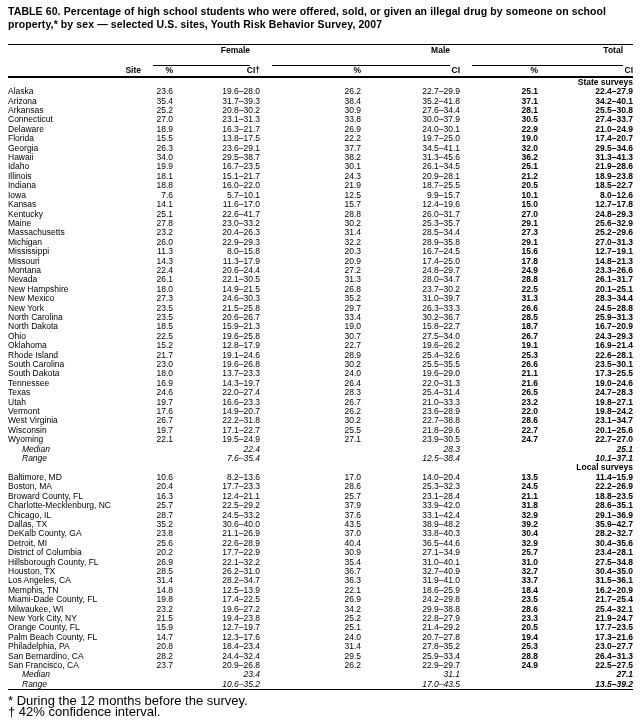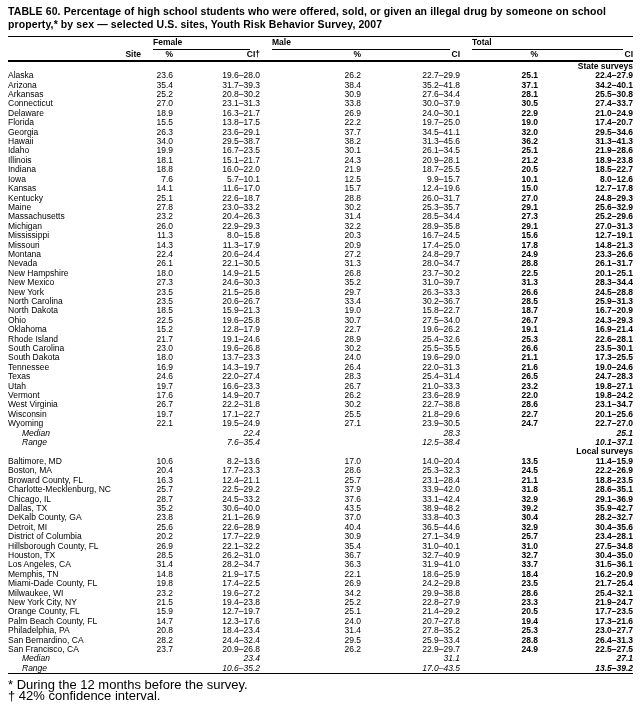--- a/index.html
+++ b/index.html
@@ -6,32 +6,32 @@
   body {
     width: 641px; height: 721px; overflow: hidden;
     font-family: "Liberation Sans", "DejaVu Sans", sans-serif;
     color: #000;
     -webkit-font-smoothing: antialiased;
   }
   .page { padding: 5px 8px 0 8px; }
   .title {
     font-size: 10.5px; font-weight: bold; line-height: 13px;
     letter-spacing: 0.1px;
-    border-bottom: 1px solid #000; padding-bottom: 5px; margin-bottom: 1px;
+    border-bottom: 1px solid #000; padding-bottom: 13px; margin-bottom: 1px;
   }
   table.t60 { border-collapse: collapse; table-layout: fixed; width: 625px; border-bottom: 1.5px solid #000; }
   table.t60 th, table.t60 td {
     padding: 0; margin: 0; font-size: 8.5px; line-height: 9.4px;
     white-space: nowrap; overflow: visible; vertical-align: bottom;
   }
   thead th { font-weight: bold; }
   .group-th { padding-top: 2px; }
   .group-rule {
-    border-bottom: 1px solid #000; text-align: left;
-    margin: 0 10px 0 12px; padding-bottom: 2px; font-size: 8.5px;
+    border-bottom: 1px solid #000; text-align: right;
+    margin: 0 10px 0 12px; padding-bottom: 10px; font-size: 8.5px;
   }
   .colhead-row th { border-bottom: 2px solid #000; padding-bottom: 2px; padding-top: 2px; }
   th.site-h { text-align: right; padding-left: 0; }
   th.pct-h { text-align: right; padding-right: 8px; }
   th.ci-h  { text-align: right; padding-right: 26px; }
   td.site { text-align: left; padding-left: 5px; }
   td.section-label { font-weight: bold; padding-left: 0; padding-top: 2px; text-align: right; }
   td.num { text-align: right; }
   td.tot { font-weight: bold; }
   tr.stat td { font-style: italic; }
@@ -198,21 +198,21 @@
           <td class="num">14.1</td>
           <td class="num">11.6–17.0</td>
           <td class="num">15.7</td>
           <td class="num">12.4–19.6</td>
           <td class="num tot">15.0</td>
           <td class="num tot">12.7–17.8</td>
         </tr>
         <tr>
           <td class="site">Kentucky</td>
           <td class="num">25.1</td>
-          <td class="num">22.6–18.7</td>
+          <td class="num">22.6–41.7</td>
           <td class="num">28.8</td>
           <td class="num">26.0–31.7</td>
           <td class="num tot">27.0</td>
           <td class="num tot">24.8–29.3</td>
         </tr>
         <tr>
           <td class="site">Maine</td>
           <td class="num">27.8</td>
           <td class="num">23.0–33.2</td>
           <td class="num">30.2</td>
@@ -546,21 +546,21 @@
           <td class="num">31.4</td>
           <td class="num">28.2–34.7</td>
           <td class="num">36.3</td>
           <td class="num">31.9–41.0</td>
           <td class="num tot">33.7</td>
           <td class="num tot">31.5–36.1</td>
         </tr>
         <tr>
           <td class="site">Memphis, TN</td>
           <td class="num">14.8</td>
-          <td class="num">21.9–17.5</td>
+          <td class="num">12.5–13.9</td>
           <td class="num">22.1</td>
           <td class="num">18.6–25.9</td>
           <td class="num tot">18.4</td>
           <td class="num tot">16.2–20.9</td>
         </tr>
         <tr>
           <td class="site">Miami-Dade County, FL</td>
           <td class="num">19.8</td>
           <td class="num">17.4–22.5</td>
           <td class="num">26.9</td>

